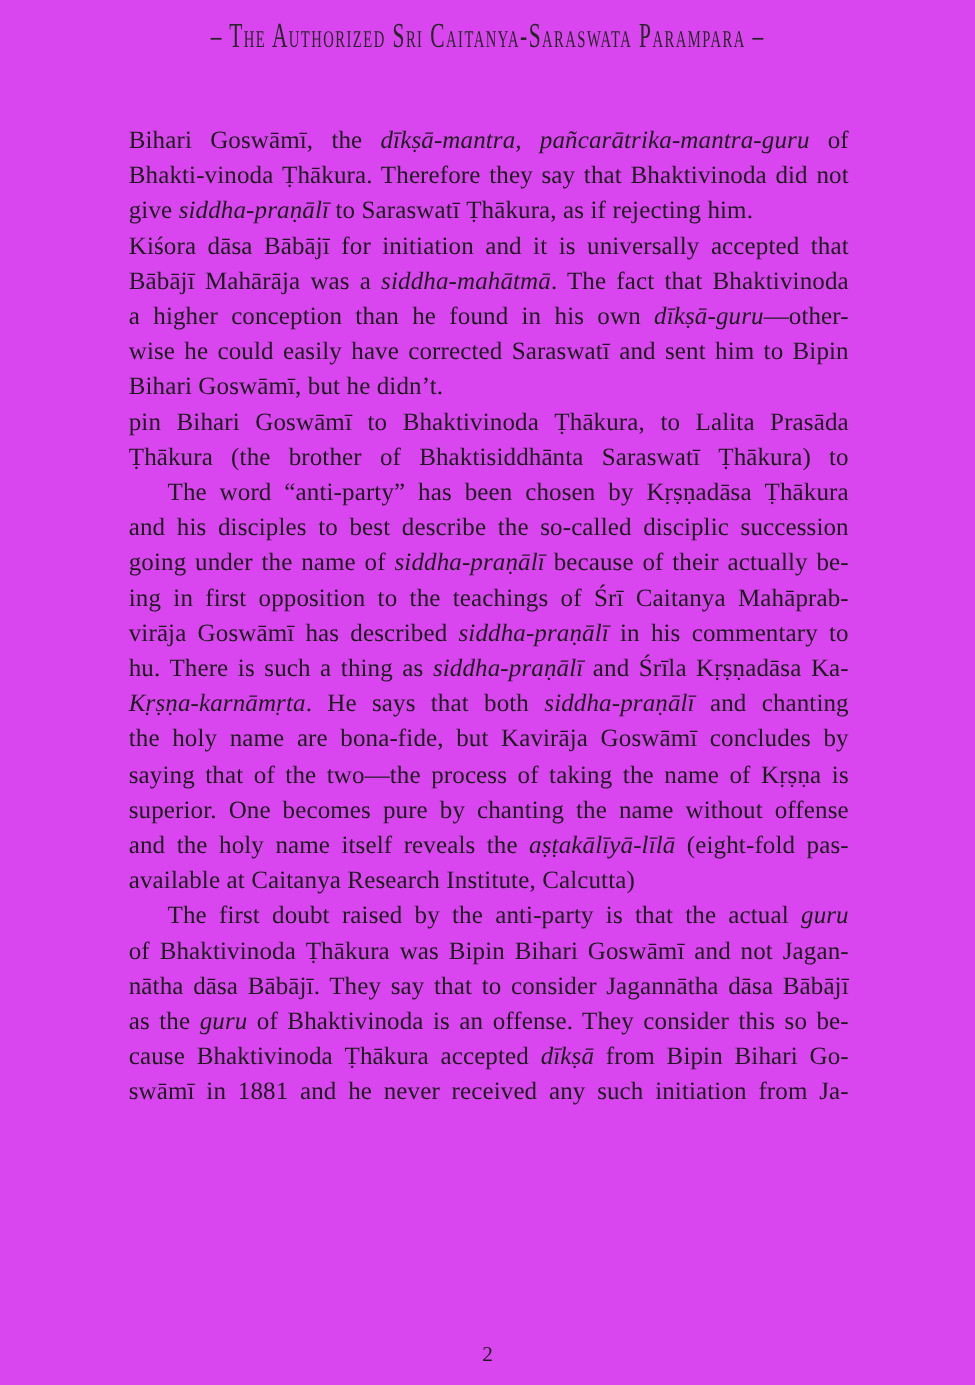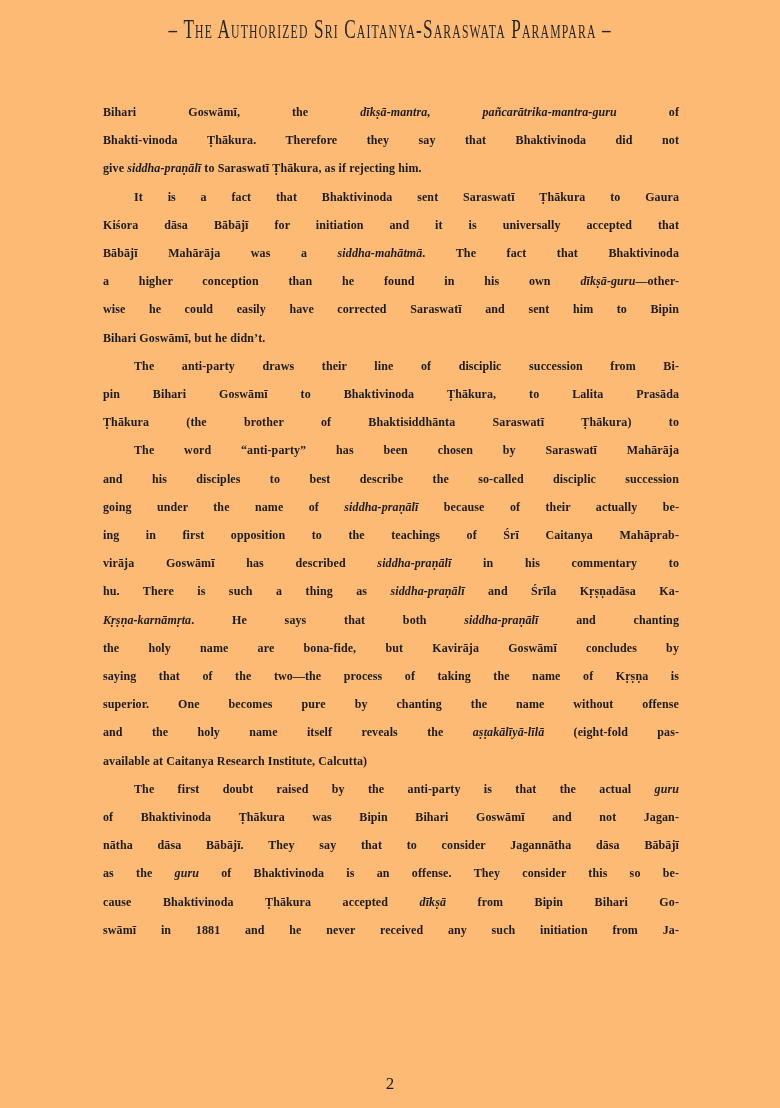--- a/index.html
+++ b/index.html
@@ -4,21 +4,21 @@
 <style>
   html, body {
     margin: 0;
     padding: 0;
     background: #ffffff;
   }
   .book-page {
     position: relative;
     width: 780px;
     height: 1108px;
-    background: #fdba74;
+    background: #d946ef;
     overflow: hidden;
     font-family: "Liberation Serif", "DejaVu Serif", serif;
     color: #1b1b1b;
   }
   .page-header {
     position: absolute;
     top: 12px;
     left: 0;
     right: 0;
     text-align: center;
@@ -34,27 +34,26 @@
     transform-origin: center top;
     white-space: nowrap;
   }
   .text-block {
     position: absolute;
     left: 103px;
     top: 98px;
     width: 576px;
   }
   .line {
-    font-size: 12px;
+    font-size: 20px;
     line-height: 28.2px;
     text-align: justify;
     text-align-last: justify;
     letter-spacing: 0.1px;
     white-space: normal;
-    font-weight: bold;
   }
   .line.para-end {
     text-align-last: left;
   }
   .line.indent {
     text-indent: 31px;
   }
   .em {
     font-style: italic;
   }
@@ -73,30 +72,28 @@
 
 <div class="book-page">
   <header class="page-header">
     <span class="page-header-text">– The Authorized Sri Caitanya-Saraswata Parampara –</span>
   </header>
 
   <main class="text-block">
       <div class="line"><span>Bihari Goswāmī, the </span><span class="em">dīkṣā-mantra, pañcarātrika-mantra-guru</span><span> of</span></div>
       <div class="line"><span>Bhakti-vinoda Ṭhākura. Therefore they say that Bhaktivinoda did not</span></div>
       <div class="line para-end"><span>give </span><span class="em">siddha-praṇālī</span><span> to Saraswatī Ṭhākura, as if rejecting him.</span></div>
-      <div class="line indent"><span>It is a fact that Bhaktivinoda sent Saraswatī Ṭhākura to Gaura</span></div>
       <div class="line"><span>Kiśora dāsa Bābājī for initiation and it is universally accepted that</span></div>
       <div class="line"><span>Bābājī Mahārāja was a </span><span class="em">siddha-mahātmā</span><span>. The fact that Bhaktivinoda</span></div>
       <div class="line"><span>a higher conception than he found in his own </span><span class="em">dīkṣā-guru</span><span>—other-</span></div>
       <div class="line"><span>wise he could easily have corrected Saraswatī and sent him to Bipin</span></div>
       <div class="line para-end"><span>Bihari Goswāmī, but he didn’t.</span></div>
-      <div class="line indent"><span>The anti-party draws their line of disciplic succession from Bi-</span></div>
       <div class="line"><span>pin Bihari Goswāmī to Bhaktivinoda Ṭhākura, to Lalita Prasāda</span></div>
       <div class="line"><span>Ṭhākura (the brother of Bhaktisiddhānta Saraswatī Ṭhākura) to</span></div>
-      <div class="line indent"><span>The word “anti-party” has been chosen by Saraswatī Mahārāja</span></div>
+      <div class="line indent"><span>The word “anti-party” has been chosen by Kṛṣṇadāsa Ṭhākura</span></div>
       <div class="line"><span>and his disciples to best describe the so-called disciplic succession</span></div>
       <div class="line"><span>going under the name of </span><span class="em">siddha-praṇālī</span><span> because of their actually be-</span></div>
       <div class="line"><span>ing in first opposition to the teachings of Śrī Caitanya Mahāprab-</span></div>
       <div class="line"><span>virāja Goswāmī has described </span><span class="em">siddha-praṇālī</span><span> in his commentary to</span></div>
       <div class="line"><span>hu. There is such a thing as </span><span class="em">siddha-praṇālī</span><span> and Śrīla Kṛṣṇadāsa Ka-</span></div>
       <div class="line"><span class="em">Kṛṣṇa-karnāmṛta</span><span>. He says that both </span><span class="em">siddha-praṇālī</span><span> and chanting</span></div>
       <div class="line"><span>the holy name are bona-fide, but Kavirāja Goswāmī concludes by</span></div>
       <div class="line"><span>saying that of the two—the process of taking the name of Kṛṣṇa is</span></div>
       <div class="line"><span>superior. One becomes pure by chanting the name without offense</span></div>
       <div class="line"><span>and the holy name itself reveals the </span><span class="em">aṣṭakālīyā-līlā</span><span> (eight-fold pas-</span></div>

